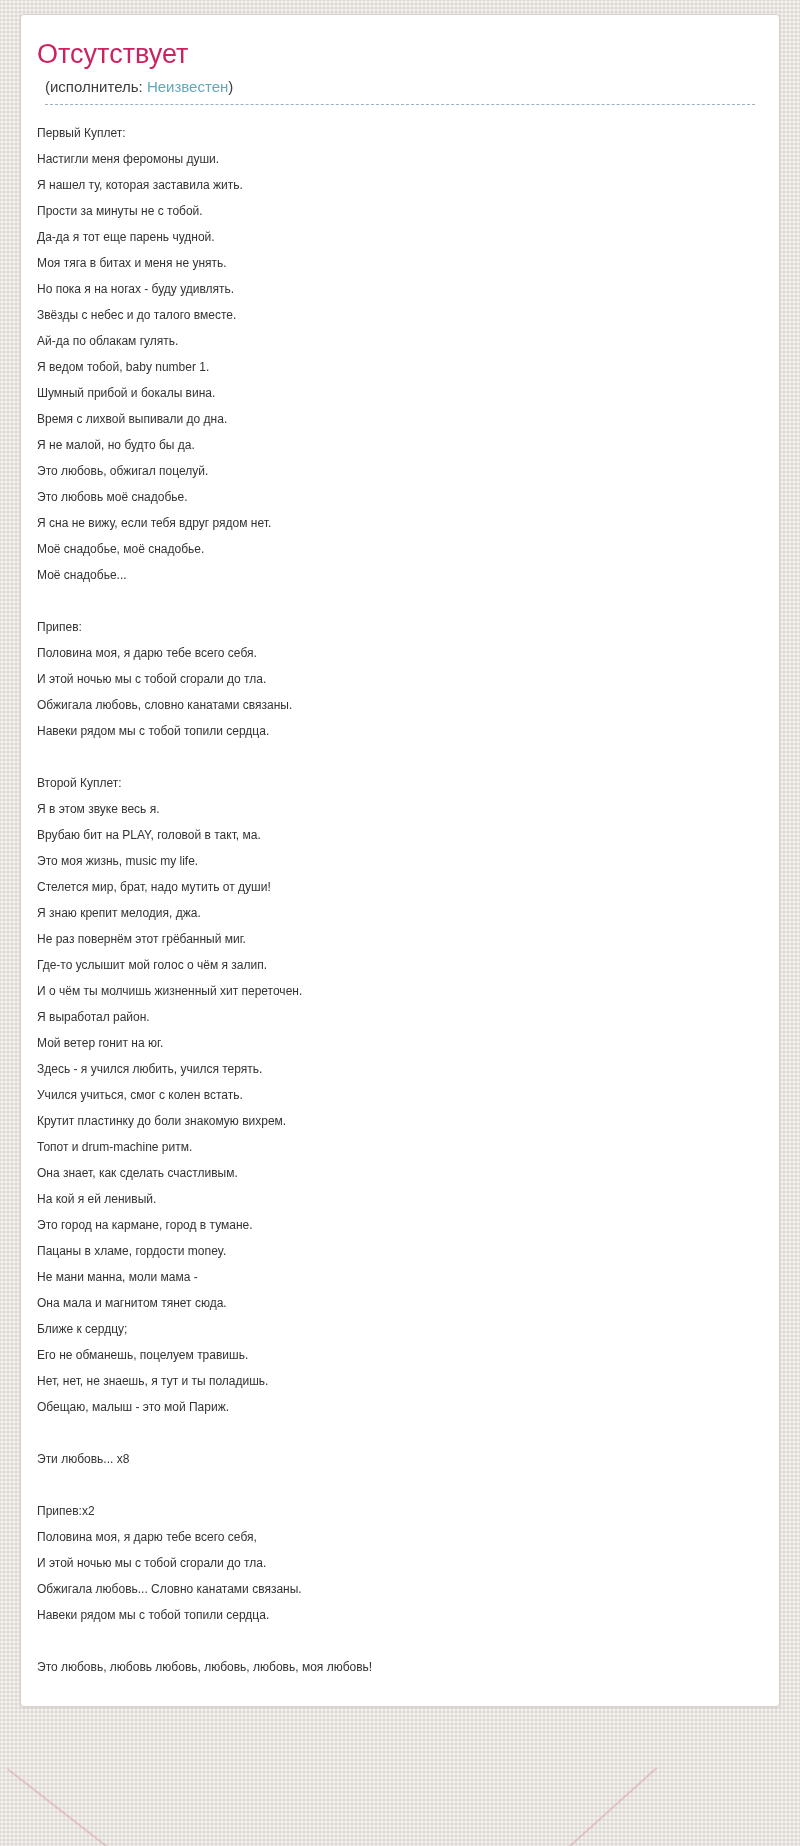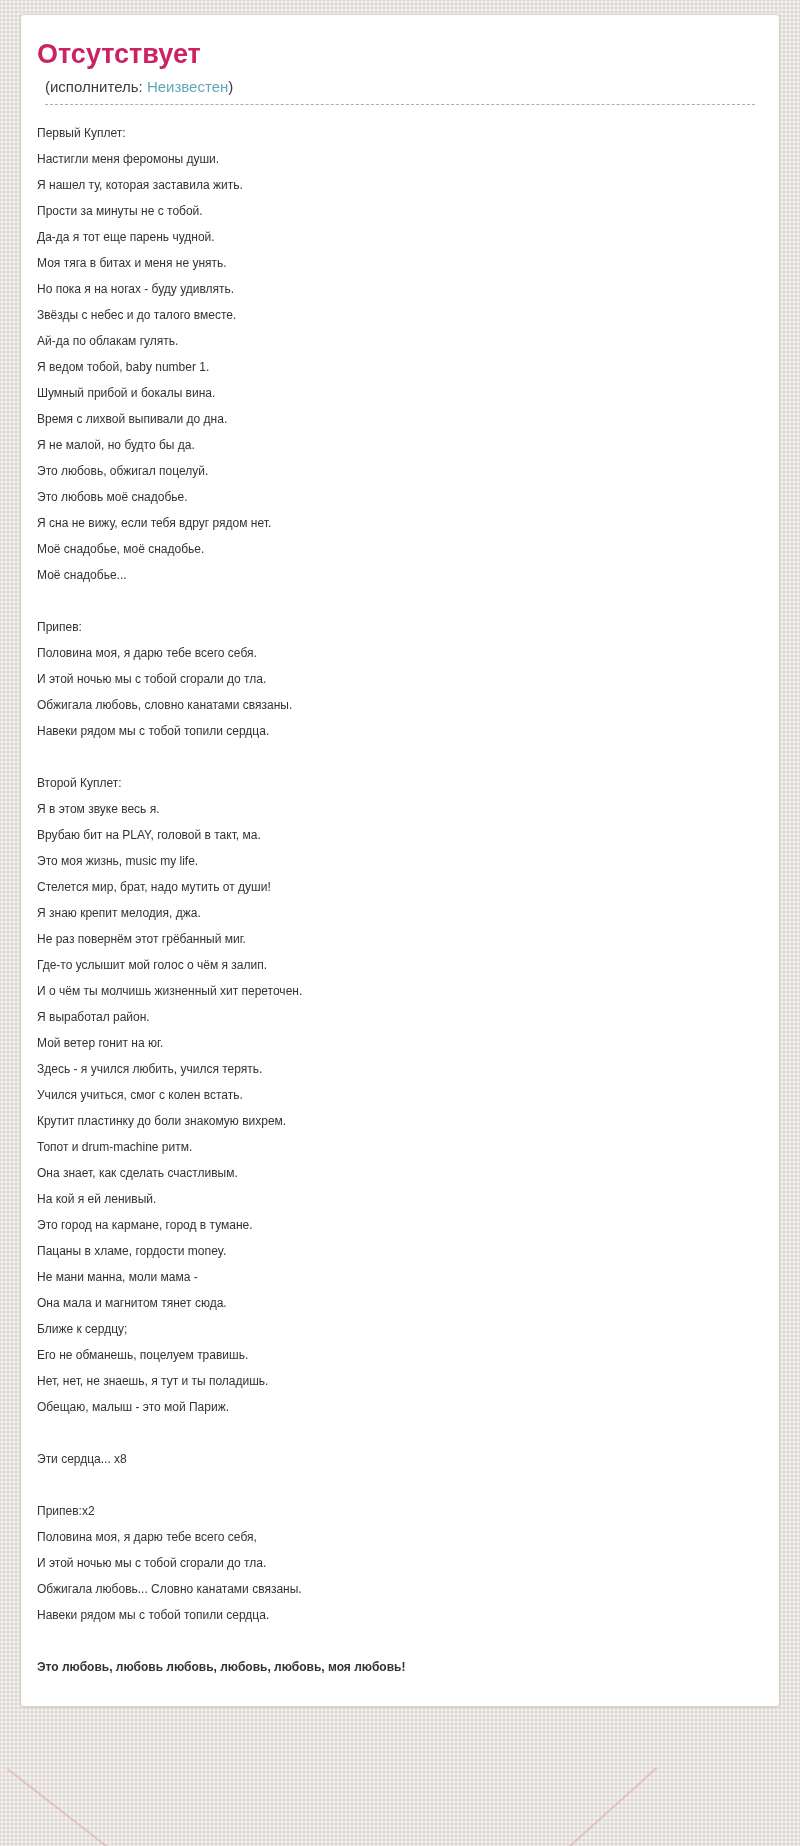--- a/index.html
+++ b/index.html
@@ -39,21 +39,21 @@
     padding: 24px 16px 26px 16px;
     background: var(--card-bg, #ffffff);
     border: 1px solid #d8d3cc;
     border-radius: 4px;
     box-shadow: 0 1px 3px rgba(0,0,0,0.07);
   }
 
   .song-title {
     margin: 0 0 3px 0;
     font-size: 27px;
-    font-weight: bold;
+    font-weight: normal;
     line-height: 1.15;
     color: var(--title-color, #cb2361);
   }
 
   .artist-line {
     margin: 8px;
     font-size: 15px;
     color: #3c3c3c;
     padding-bottom: 9px;
     border-bottom: 1px dashed var(--dash-color, #9ab3c3);
@@ -68,35 +68,34 @@
     margin-top: 15px;
     font-size: 12px;
     line-height: 26px;
     color: var(--text-color, #333333);
   }
   .lyrics p.stanza {
     margin: 0 0 26px 0;
   }
   .lyrics p.stanza:last-child {
     margin-bottom: 0;
-    font-weight: bold;
   }
 </style>
 </head>
 <body>
 
 <div class="bg-decor-line l1"></div>
 <div class="bg-decor-line l2"></div>
 
 <div class="card">
   <h1 class="song-title">Отсутствует</h1>
 
   <p class="artist-line"><span>(исполнитель: </span><a class="artist-link">Неизвестен</a><span>)</span></p>
 
   <div class="lyrics">
       <p class="stanza">Первый Куплет:<br>Настигли меня феромоны души.<br>Я нашел ту, которая заставила жить.<br>Прости за минуты не с тобой.<br>Да-да я тот еще парень чудной.<br>Моя тяга в битах и меня не унять.<br>Но пока я на ногах - буду удивлять.<br>Звёзды с небес и до талого вместе.<br>Ай-да по облакам гулять.<br>Я ведом тобой, baby number 1.<br>Шумный прибой и бокалы вина.<br>Время с лихвой выпивали до дна.<br>Я не малой, но будто бы да.<br>Это любовь, обжигал поцелуй.<br>Это любовь моё снадобье.<br>Я сна не вижу, если тебя вдруг рядом нет.<br>Моё снадобье, моё снадобье.<br>Моё снадобье...</p>
       <p class="stanza">Припев:<br>Половина моя, я дарю тебе всего себя.<br>И этой ночью мы с тобой сгорали до тла.<br>Обжигала любовь, словно канатами связаны.<br>Навеки рядом мы с тобой топили сердца.</p>
       <p class="stanza">Второй Куплет:<br>Я в этом звуке весь я.<br>Врубаю бит на PLAY, головой в такт, ма.<br>Это моя жизнь, music my life.<br>Стелется мир, брат, надо мутить от души!<br>Я знаю крепит мелодия, джа.<br>Не раз повернём этот грёбанный миг.<br>Где-то услышит мой голос о чём я залип.<br>И о чём ты молчишь жизненный хит переточен.<br>Я выработал район.<br>Мой ветер гонит на юг.<br>Здесь - я учился любить, учился терять.<br>Учился учиться, смог с колен встать.<br>Крутит пластинку до боли знакомую вихрем.<br>Топот и drum-machine ритм.<br>Она знает, как сделать счастливым.<br>На кой я ей ленивый.<br>Это город на кармане, город в тумане.<br>Пацаны в хламе, гордости money.<br>Не мани манна, моли мама -<br>Она мала и магнитом тянет сюда.<br>Ближе к сердцу;<br>Его не обманешь, поцелуем травишь.<br>Нет, нет, не знаешь, я тут и ты поладишь.<br>Обещаю, малыш - это мой Париж.</p>
-      <p class="stanza">Эти сердца... x8</p>
+      <p class="stanza">Эти любовь... x8</p>
       <p class="stanza">Припев:x2<br>Половина моя, я дарю тебе всего себя,<br>И этой ночью мы с тобой сгорали до тла.<br>Обжигала любовь... Словно канатами связаны.<br>Навеки рядом мы с тобой топили сердца.</p>
       <p class="stanza">Это любовь, любовь любовь, любовь, любовь, моя любовь!</p>
     </div>
 </div>
 
 </body></html>

